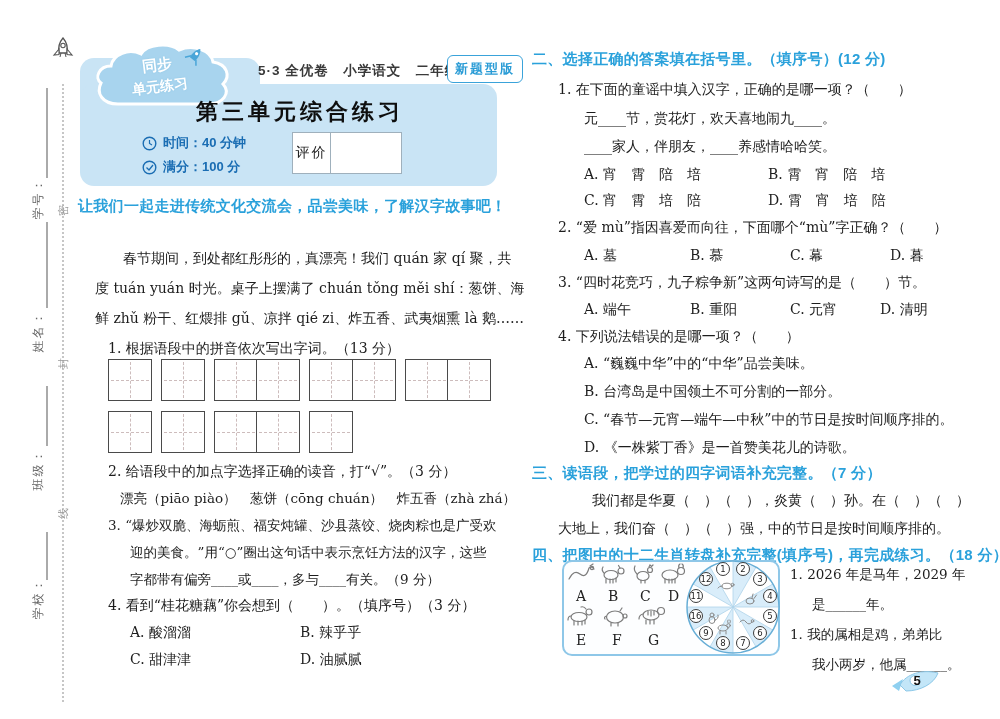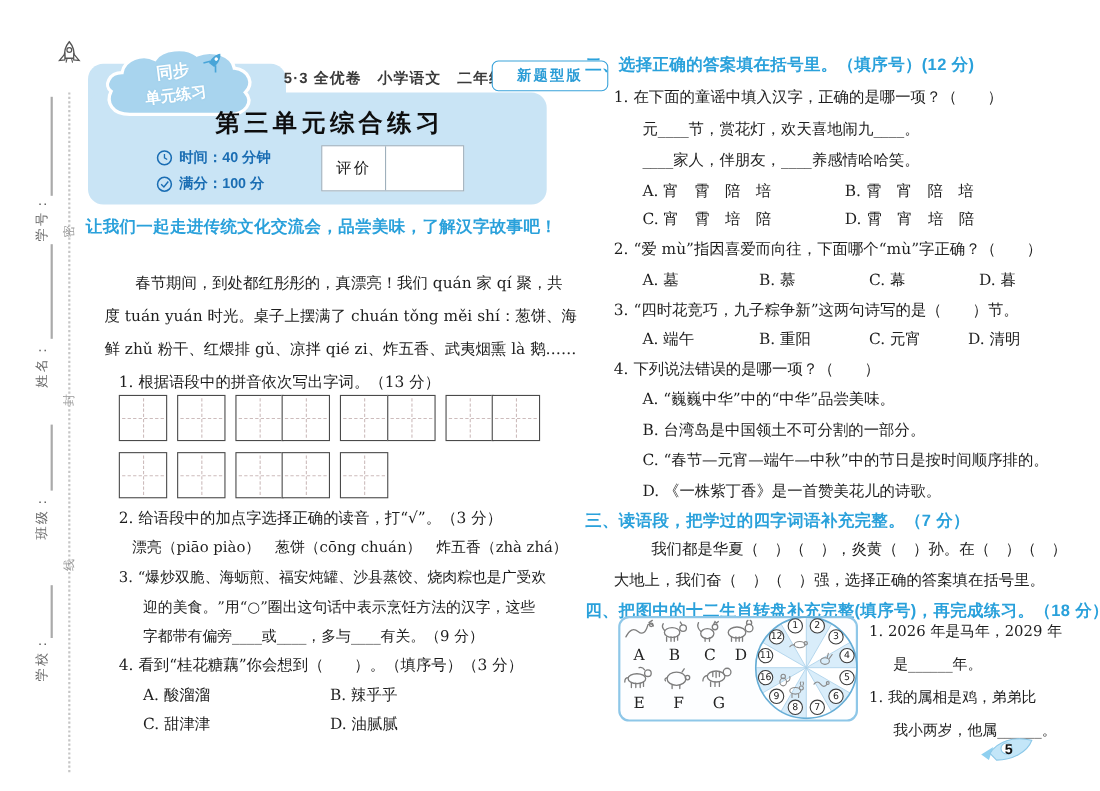--- a/index.html
+++ b/index.html
@@ -11,27 +11,27 @@
   .h-blue{color:#2aa1db;font-weight:bold;font-size:15px;letter-spacing:.3px;white-space:nowrap}
   .body14{font-size:14px;line-height:1.25;color:#1d1d1d;white-space:nowrap}
   .body13{font-size:13.5px;line-height:1.25;color:#1d1d1d;white-space:nowrap}
   .vlabel{font-size:12px;color:#666;letter-spacing:2px;transform:rotate(-90deg);text-align:center}
   .vline{width:1.5px;background:#aaa}
   .dotline{border-left:2px dotted #c6c6c6}
   .sealchar{font-size:11px;color:#9a9a9a;transform:rotate(-90deg);width:14px;text-align:center}
   .panel{background:#c9e4f5;border-radius:14px}
   .series{font-size:13.5px;font-weight:bold;color:#3a3a3a;letter-spacing:1px;white-space:nowrap}
   .badge{border:1.5px solid #3aa3da;color:#2a9cd6;background:#fff;border-radius:6px;
-         font-weight:bold;font-size:13px;padding:4px 22px;letter-spacing:2px;white-space:nowrap}
+         font-weight:bold;font-size:13px;padding:4px 7px;letter-spacing:2px;white-space:nowrap}
   .title{font-size:22px;font-weight:bold;color:#0e0e0e;letter-spacing:4px;text-align:center;white-space:nowrap}
   .info{display:flex;align-items:center;gap:6px;color:#1a6db3;font-size:13px;font-weight:bold;white-space:nowrap}
   .cloudtxt{color:#ffffff;font-weight:bold;text-align:center;transform:rotate(-7deg);
             text-shadow:0 0 2px #8cc6e6;white-space:nowrap}
   .evalbox{display:flex;background:#fff;border:1px solid #9fb0bc;height:42px}
-  .evalbox .c1{width:58px;border-right:1px solid #9fb0bc;display:flex;align-items:center;
+  .evalbox .c1{width:38px;border-right:1px solid #9fb0bc;display:flex;align-items:center;
                justify-content:center;font-size:14px;color:#222;letter-spacing:2px}
   .evalbox .c2{width:70px}
   .gridrow{display:flex;gap:9px}
   .cell{width:44px;height:42px;border:1.6px solid #4a4a4a;position:relative;background:#fff}
   .cell::before{content:"";position:absolute;left:50%;top:2px;bottom:2px;border-left:1px dashed #cdbcbc}
   .cell::after{content:"";position:absolute;top:50%;left:2px;right:2px;border-top:1px dashed #cdbcbc}
   .dpair{display:flex}
   .dpair .cell + .cell{margin-left:-1.6px}
   .zbox{border:2px solid #8ec7e8;border-radius:10px;background:#fdfeff}
   .numc{position:absolute;width:14px;height:14px;border:1px solid #3c3c3c;border-radius:50%;
@@ -175,21 +175,21 @@
   <div class="abs serif body14" style="left:880px;top:301px">D. 清明</div>
 
   <div class="abs serif body14" style="left:558px;top:328px">4. 下列说法错误的是哪一项？（　　）</div>
   <div class="abs serif body14" style="left:584px;top:355px">A. “巍巍中华”中的“中华”品尝美味。</div>
   <div class="abs serif body14" style="left:584px;top:383px">B. 台湾岛是中国领土不可分割的一部分。</div>
   <div class="abs serif body14" style="left:584px;top:411px">C. “春节—元宵—端午—中秋”中的节日是按时间顺序排的。</div>
   <div class="abs serif body14" style="left:584px;top:439px">D. 《一株紫丁香》是一首赞美花儿的诗歌。</div>
 
   <div class="abs h-blue" style="left:532px;top:464px">三、读语段，把学过的四字词语补充完整。（7 分）</div>
   <div class="abs serif body14" style="left:592px;top:492px">我们都是华夏（　）（　），炎黄（　）孙。在（　）（　）</div>
-  <div class="abs serif body14" style="left:558px;top:520px">大地上，我们奋（　）（　）强，选择正确的答案填在括号里。</div>
+  <div class="abs serif body14" style="left:558px;top:520px">大地上，我们奋（　）（　）强，中的节日是按时间顺序排的。</div>
 
   <div class="abs h-blue" style="left:532px;top:546px">四、把图中的十二生肖转盘补充完整(填序号)，再完成练习。（18 分）</div>
 
   <div class="abs zbox" style="left:562px;top:560px;width:218px;height:96px"></div>
 
   <svg class="abs" style="left:566px;top:562px" width="30" height="24" viewBox="0 0 30 24">
     <g stroke="#7d7d7d" stroke-width="1.2" fill="none" stroke-linecap="round">
       <path d="M3 17 q5 -10 11 -5 t9 -6 q3 -2 5 1"></path>
         <path d="M24 4 l3 -2"></path>
         <circle cx="26" cy="6" r="1.6"></circle>

